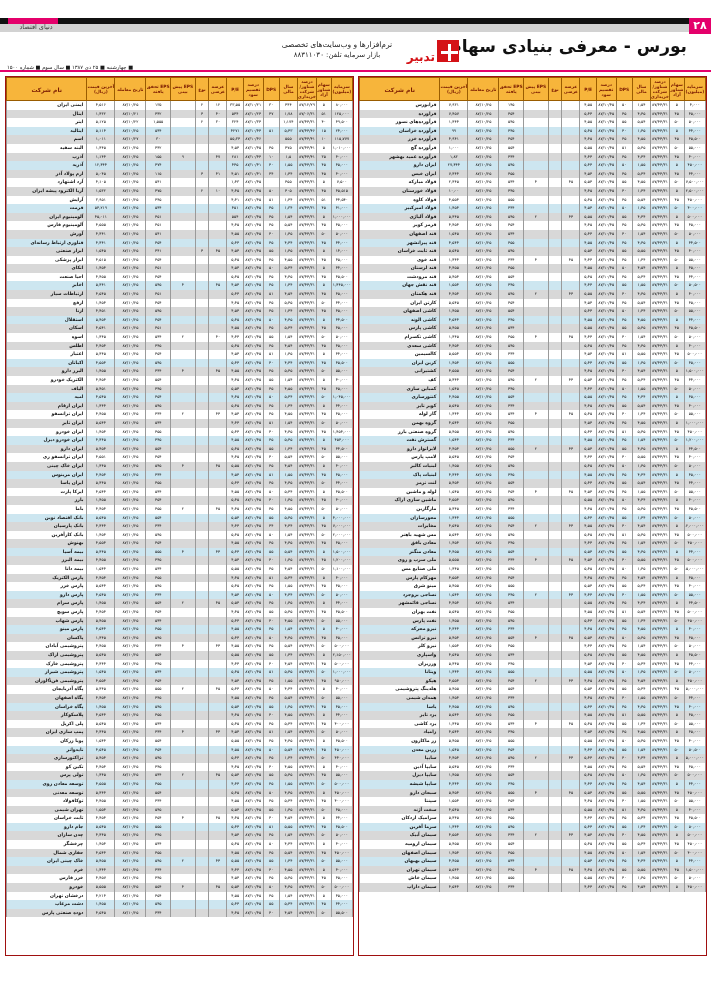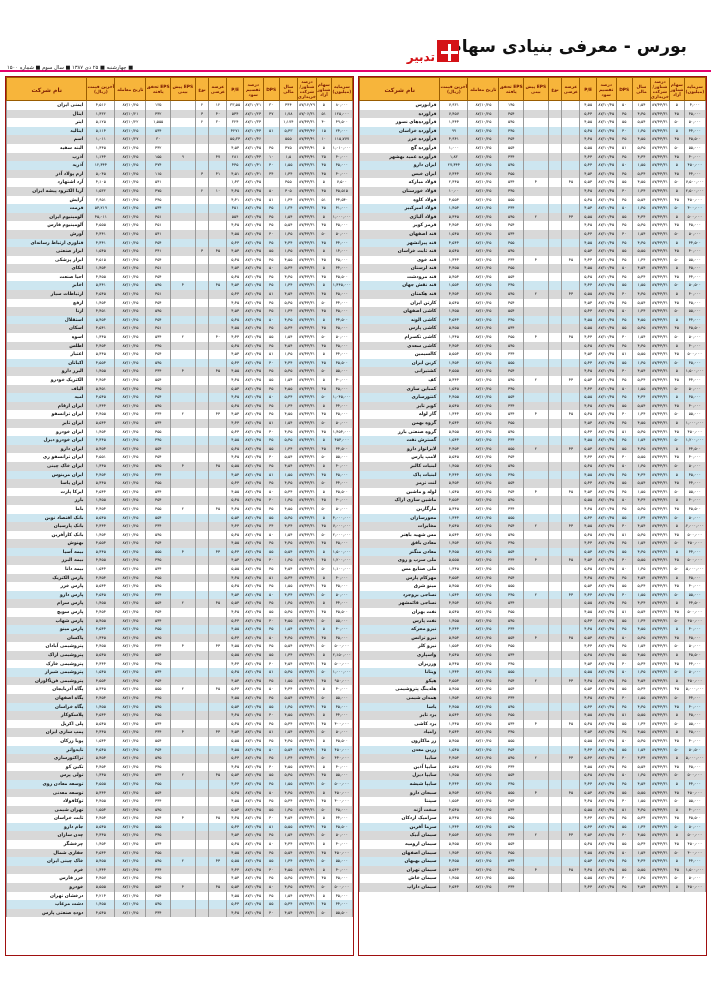--- a/index.html
+++ b/index.html
@@ -71,29 +71,40 @@
   col.c-fy{width:5.5%;}
   col.c-float{width:5.8%;}
   col.c-freefloat{width:4.5%;}
   col.c-cap{width:6.5%;}
 </style>
 </head>
 <body>
 
 <div class="page">
 
+  <div class="masthead">
+    <div class="mast-black"></div>
+    <div class="mast-gray"></div>
+    <div class="mast-pink"></div>
+    <div class="mast-brand">دنیای اقتصاد</div>
+    <div class="pagenum">۲۸</div>
+  </div>
 
   <div class="title">بورس - معرفی بنیادی سهام</div>
 
   <div class="logo">
     <i class="v"></i>
     <i class="h"></i>
   </div>
   <div class="logo-word">تدبیر</div>
 
+  <div class="ad">
+    <div>نرم‌افزارها و وب‌سایت‌های تخصصی</div>
+    <div class="l2">بازار سرمایه  تلفن: ۸۸۳۱۱۰۳۰</div>
+  </div>
 
   <div class="rule"></div>
   <div class="issue">■ چهارشنبه ■ ۲۵ دی ۱۳۸۷ ■ سال سوم ■ شماره ۱۵۰۰</div>
 
   <div class="tables">
     <div class="tblwrap">
       <table>
         <colgroup>
           <col class="c-cap">
             <col class="c-freefloat">

